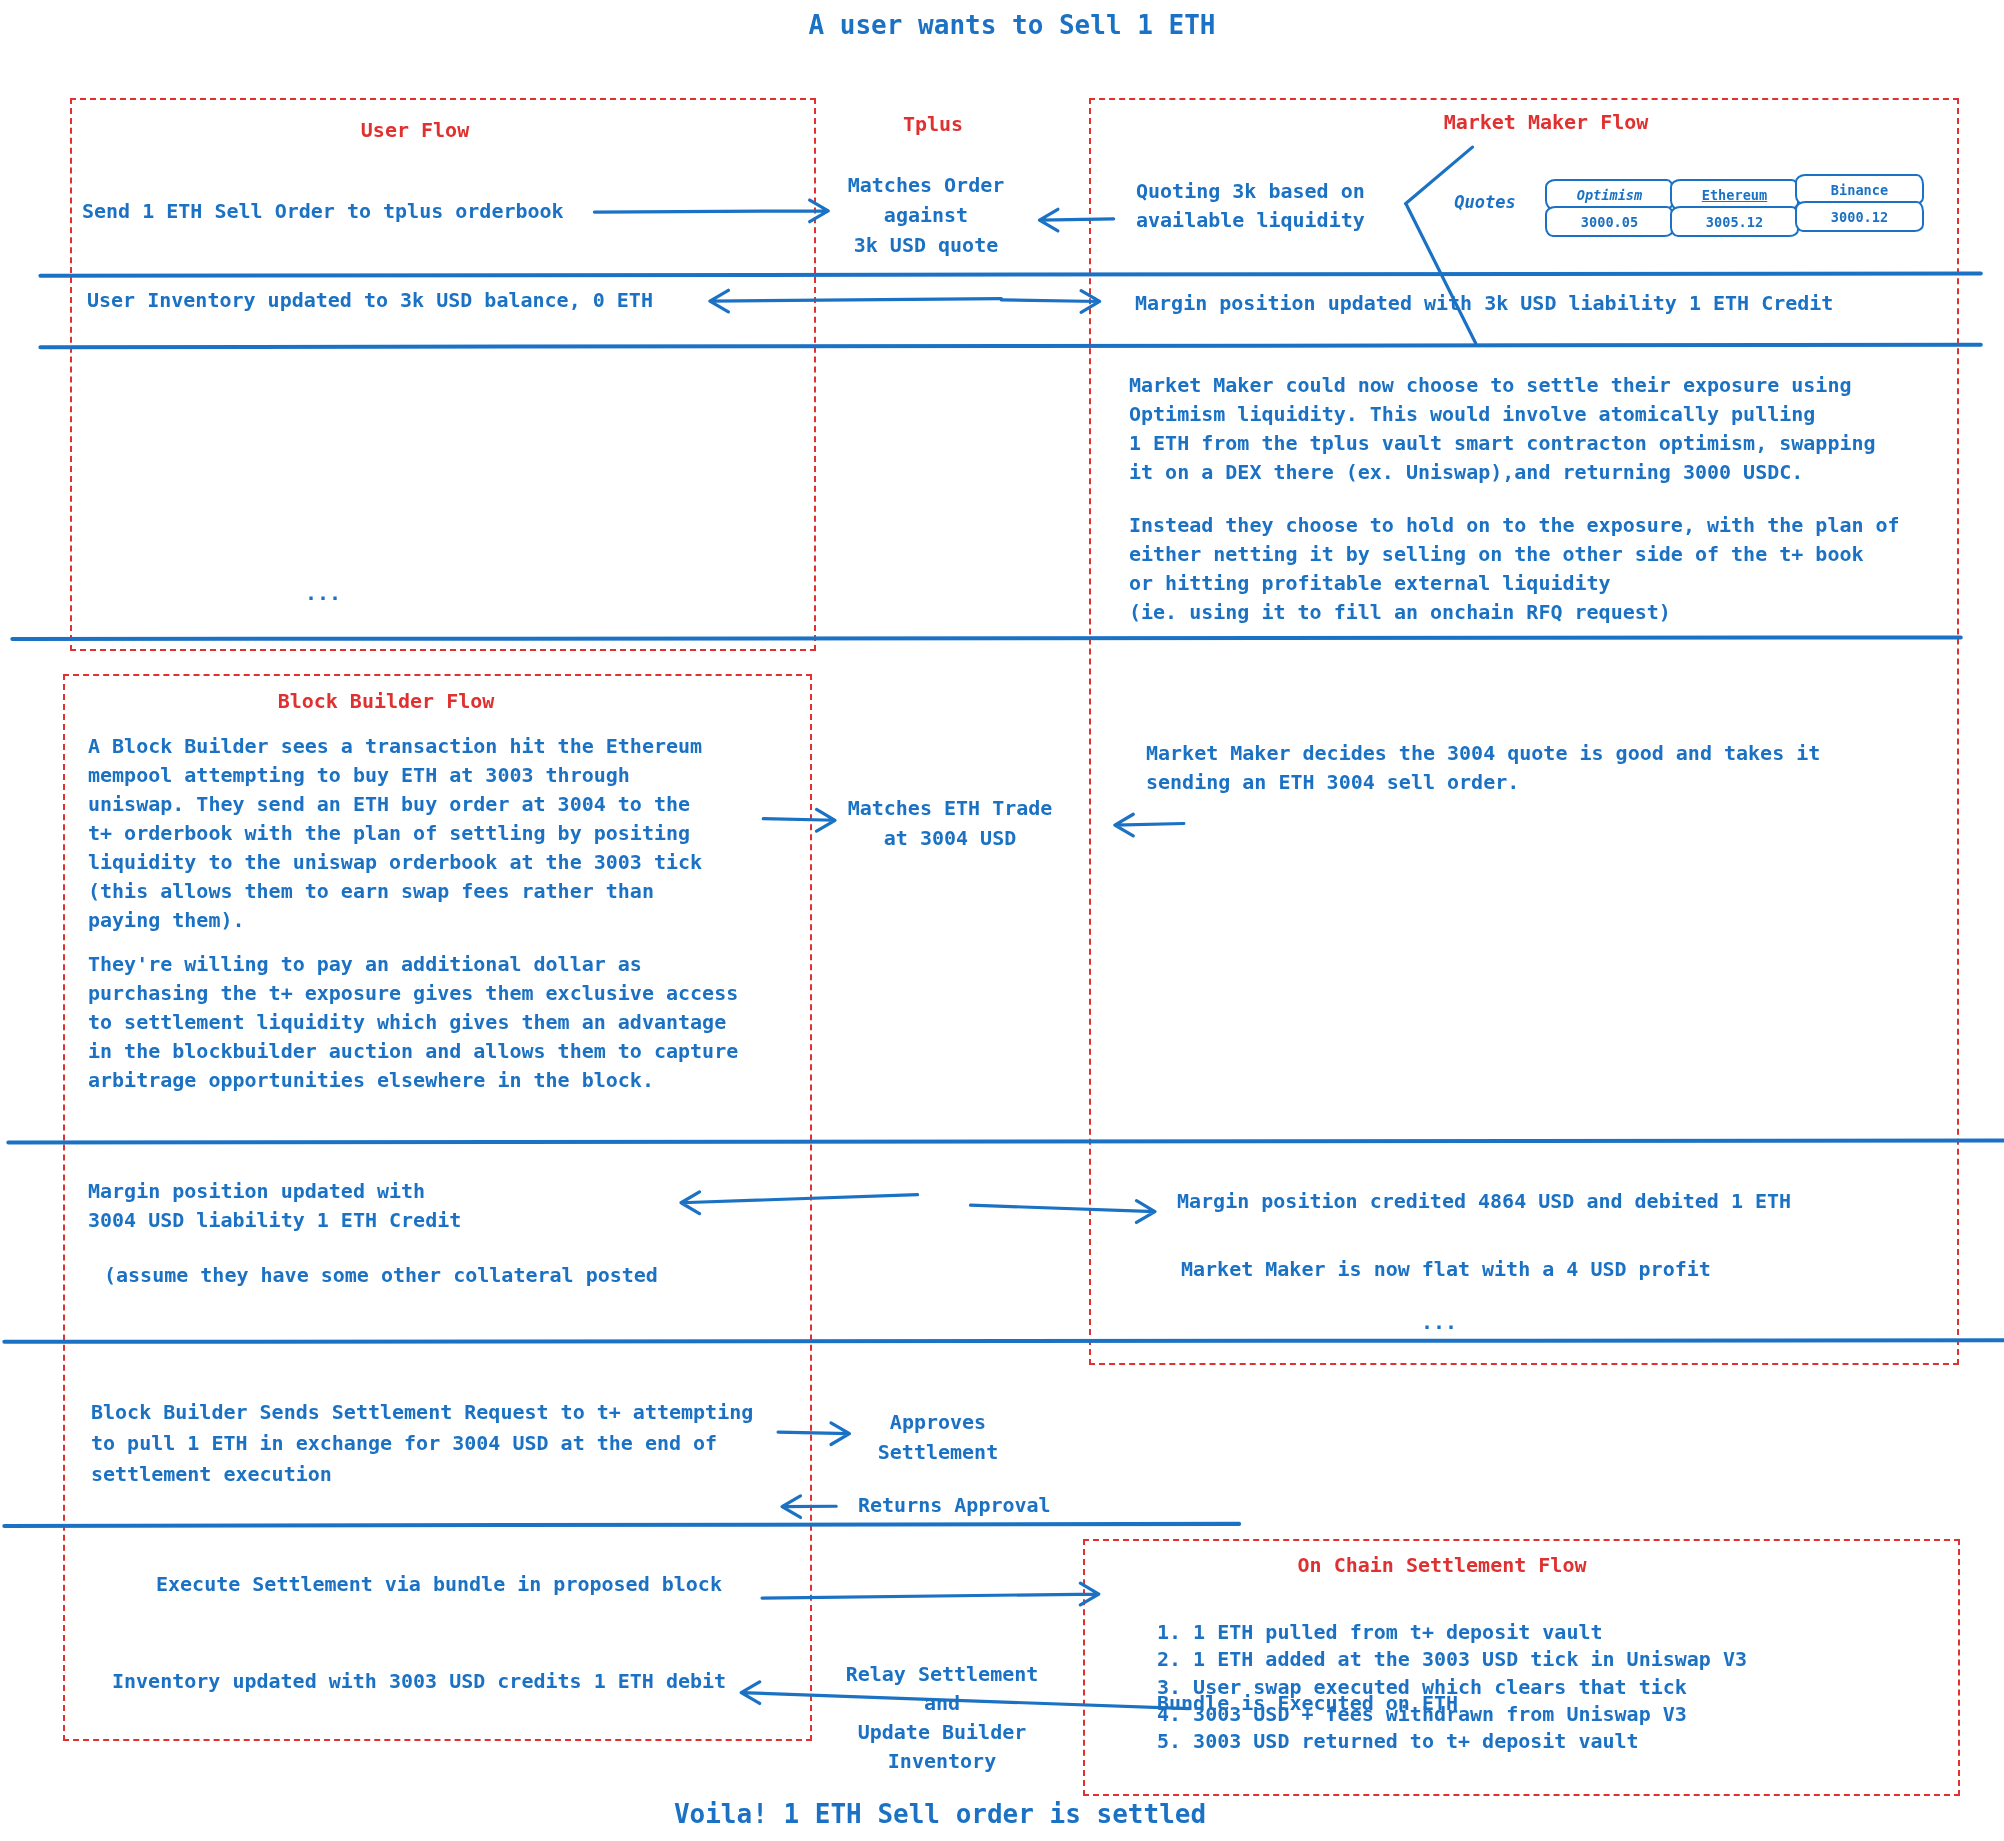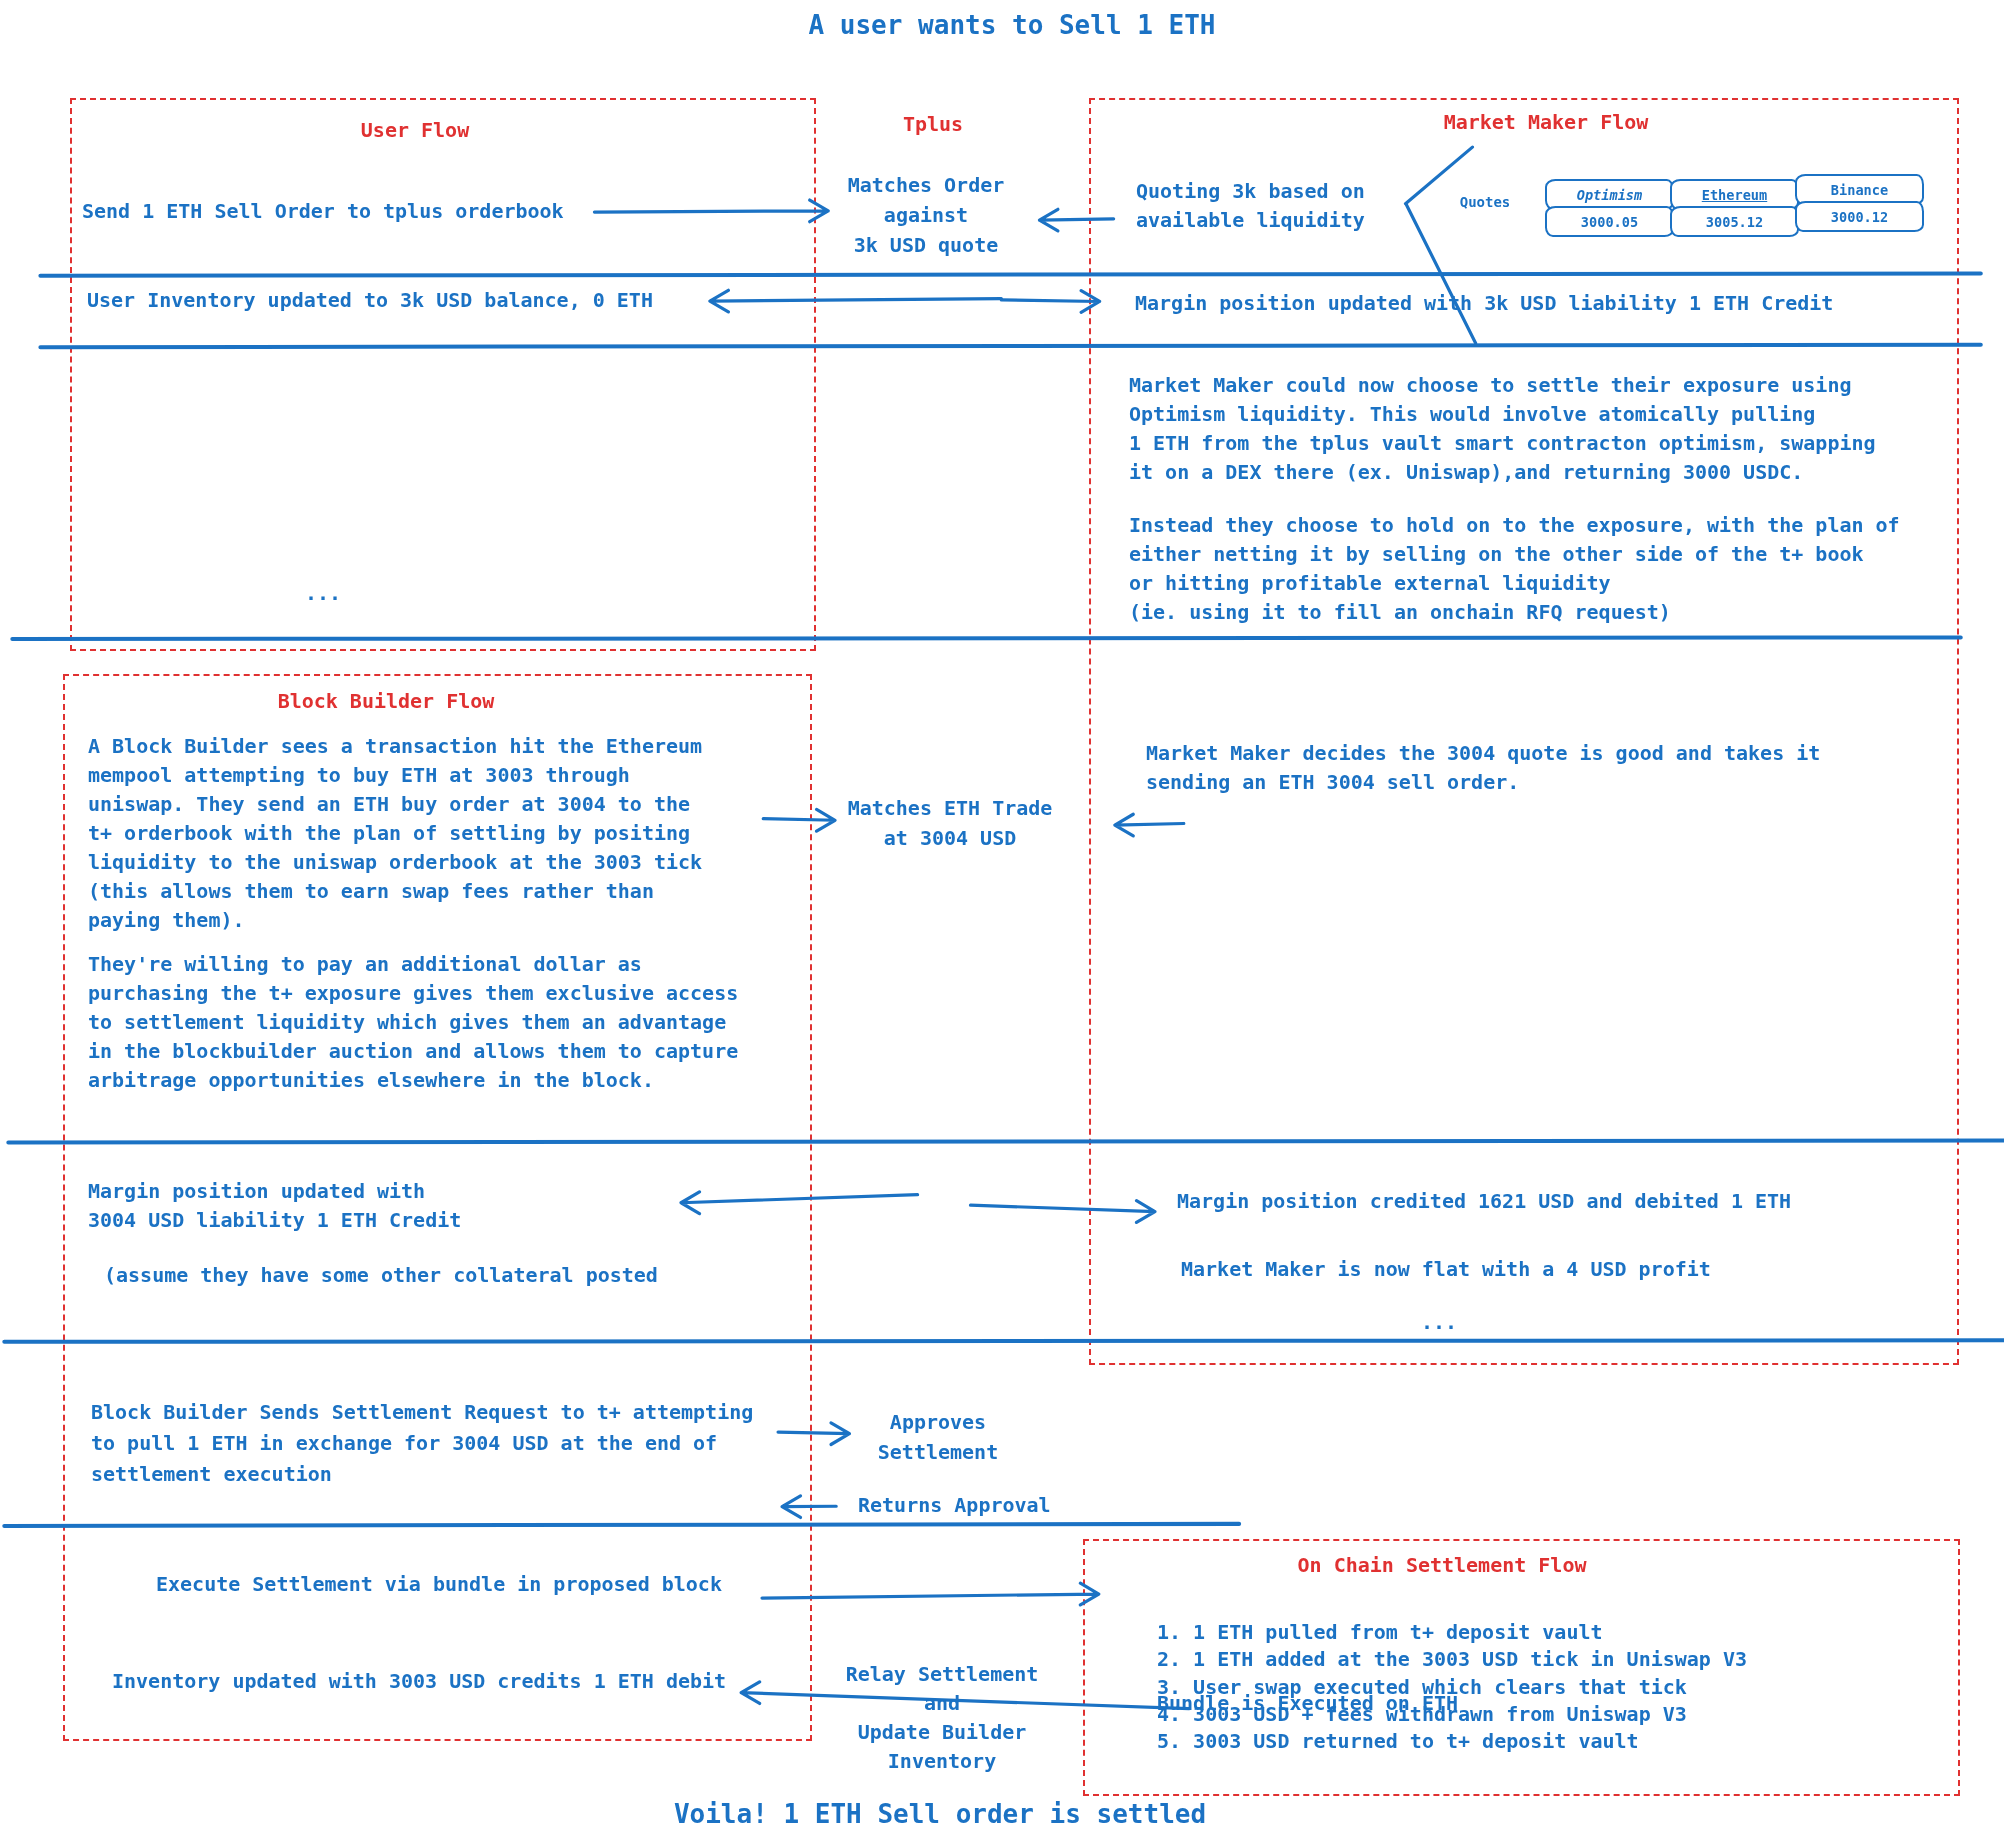--- a/index.html
+++ b/index.html
@@ -32,21 +32,21 @@
   .lh70{line-height:31px;}
   .lh68{line-height:27px;}
   .box{position:absolute;border:2.4px dashed var(--red);}
   .qcell{
     position:absolute;width:125px;height:27px;
     border:2px solid var(--blue);
     border-radius:10.4px 7.2px 9.6px 8px / 8px 10.4px 7.2px 9.6px;
     display:flex;align-items:center;justify-content:center;
     font-size:13.6px;color:var(--blue);background:#fff;
   }
-  .qlabel{font-size:14px;line-height:17.6px;}
+  .qlabel{font-size:17px;line-height:17.6px;font-style:italic;}
 </style>
 </head>
 <body>
 
 <div id="canvas">
 
   <div class="box" style="left:70px;top:98px;width:742px;height:549px;"></div>
   <div class="box" style="left:1089px;top:98px;width:866px;height:1263px;"></div>
   <div class="box" style="left:63px;top:674px;width:745px;height:1063px;"></div>
   <div class="box" style="left:1083px;top:1539px;width:873px;height:253px;"></div>
@@ -128,21 +128,21 @@
   <div class="t" style="left:1129px;top:371px;">Market Maker could now choose to settle their exposure using
 Optimism liquidity. This would involve atomically pulling
 1 ETH from the tplus vault smart contracton optimism, swapping
 it on a DEX there (ex. Uniswap),and returning 3000 USDC.</div>
   <div class="t" style="left:1129px;top:511px;">Instead they choose to hold on to the exposure, with the plan of
 either netting it by selling on the other side of the t+ book
 or hitting profitable external liquidity
 (ie. using it to fill an onchain RFQ request)</div>
   <div class="t" style="left:1146px;top:739px;">Market Maker decides the 3004 quote is good and takes it
 sending an ETH 3004 sell order.</div>
-  <div class="t" style="left:1177px;top:1187px;">Margin position credited 1621 USD and debited 1 ETH</div>
+  <div class="t" style="left:1177px;top:1187px;">Margin position credited 4864 USD and debited 1 ETH</div>
   <div class="t" style="left:1181px;top:1255px;">Market Maker is now flat with a 4 USD profit</div>
   <div class="t" style="left:1421px;top:1308px;">...</div>
 
   <div class="t" style="left:88px;top:732px;">A Block Builder sees a transaction hit the Ethereum
 mempool attempting to buy ETH at 3003 through
 uniswap. They send an ETH buy order at 3004 to the
 t+ orderbook with the plan of settling by positing
 liquidity to the uniswap orderbook at the 3003 tick
 (this allows them to earn swap fees rather than
 paying them).</div>

